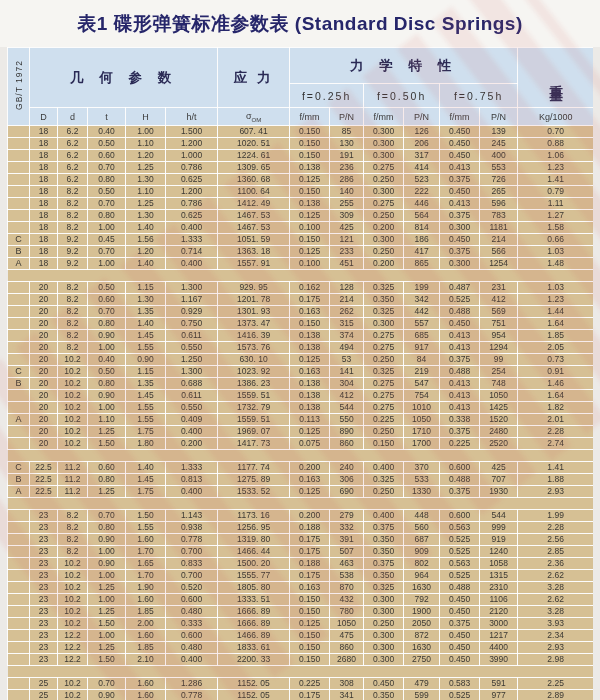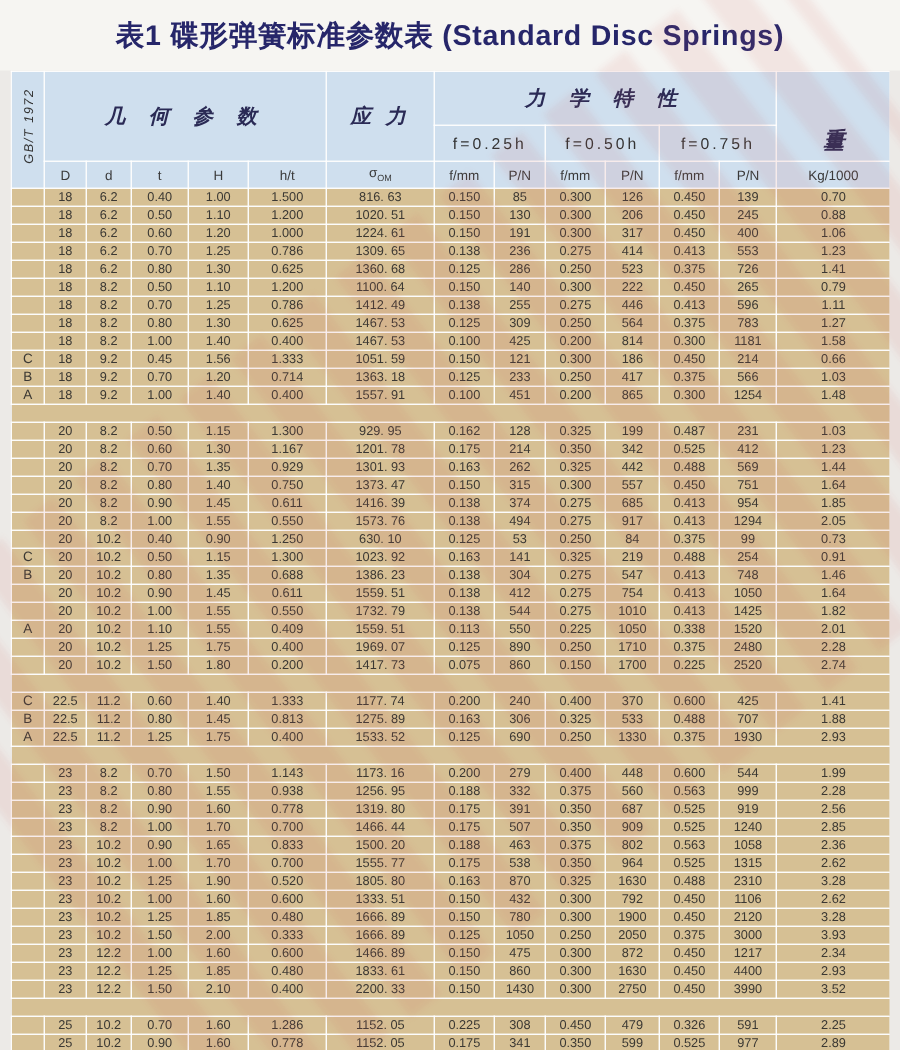--- a/index.html
+++ b/index.html
@@ -11,21 +11,21 @@
   .page-title { color:#26266a; font-weight:bold; font-size:19px; letter-spacing:0.5px; white-space:nowrap; }
 
   .table-wrap { position:absolute; left:7px; top:47px; width:586px; height:653px; overflow:hidden; }
   table { border-collapse:collapse; table-layout:fixed; width:586px; }
   th, td { border:1px solid rgba(255,255,255,0.85); text-align:center; vertical-align:middle; overflow:hidden; white-space:nowrap; }
 
   thead th { background:#cfdfee; color:#2a2a55; }
   .grp { font-size:13.5px; font-weight:bold; letter-spacing:6px; }
   .sub { font-size:10.5px; font-weight:normal; color:#333; letter-spacing:2px; }
   .colh { font-size:9px; font-weight:normal; color:#3a3a3a; height:18px; }
-  .r1 { height:36px;font-style:italic; } .r2 { height:24px; }
+  .r1 { height:36px; } .r2 { height:24px; }
 
   .std-cell { background:#cfdfee; }
   .std-text { writing-mode:vertical-rl; transform:rotate(180deg); font-size:8.5px; color:#333; letter-spacing:1px; margin:0 auto; display:inline-block; font-weight:normal; }
 
   .wt-cell div { writing-mode:vertical-rl; font-size:13.5px; font-weight:bold; letter-spacing:4px; display:inline-block; }
 
   .sig-sub { font-size:6px; vertical-align:sub; }
 
   tbody td { background:#d6c094; color:#3b3833; font-size:8.5px; height:11px; line-height:11px; }
   tbody td.cls { font-size:9px; color:#3b3833; }
@@ -96,21 +96,21 @@
         </tr>
       </thead>
       <tbody>
           <tr>
             <td class="cls"></td>
             <td>18</td>
             <td>6.2</td>
             <td>0.40</td>
             <td>1.00</td>
             <td>1.500</td>
-            <td>816. 63</td>
+            <td>607. 41</td>
             <td>0.150</td>
             <td>85</td>
             <td>0.300</td>
             <td>126</td>
             <td>0.450</td>
             <td>139</td>
             <td>0.70</td>
           </tr>
           <tr>
             <td class="cls"></td>
@@ -763,43 +763,43 @@
           </tr>
           <tr>
             <td class="cls"></td>
             <td>23</td>
             <td>12.2</td>
             <td>1.50</td>
             <td>2.10</td>
             <td>0.400</td>
             <td>2200. 33</td>
             <td>0.150</td>
-            <td>1430</td>
+            <td>2680</td>
             <td>0.300</td>
             <td>2750</td>
             <td>0.450</td>
             <td>3990</td>
-            <td>3.52</td>
+            <td>2.98</td>
           </tr>
           <tr class="sep">
             <td colspan="14"></td>
           </tr>
           <tr>
             <td class="cls"></td>
             <td>25</td>
             <td>10.2</td>
             <td>0.70</td>
             <td>1.60</td>
             <td>1.286</td>
             <td>1152. 05</td>
             <td>0.225</td>
             <td>308</td>
             <td>0.450</td>
             <td>479</td>
-            <td>0.326</td>
+            <td>0.583</td>
             <td>591</td>
             <td>2.25</td>
           </tr>
           <tr>
             <td class="cls"></td>
             <td>25</td>
             <td>10.2</td>
             <td>0.90</td>
             <td>1.60</td>
             <td>0.778</td>

